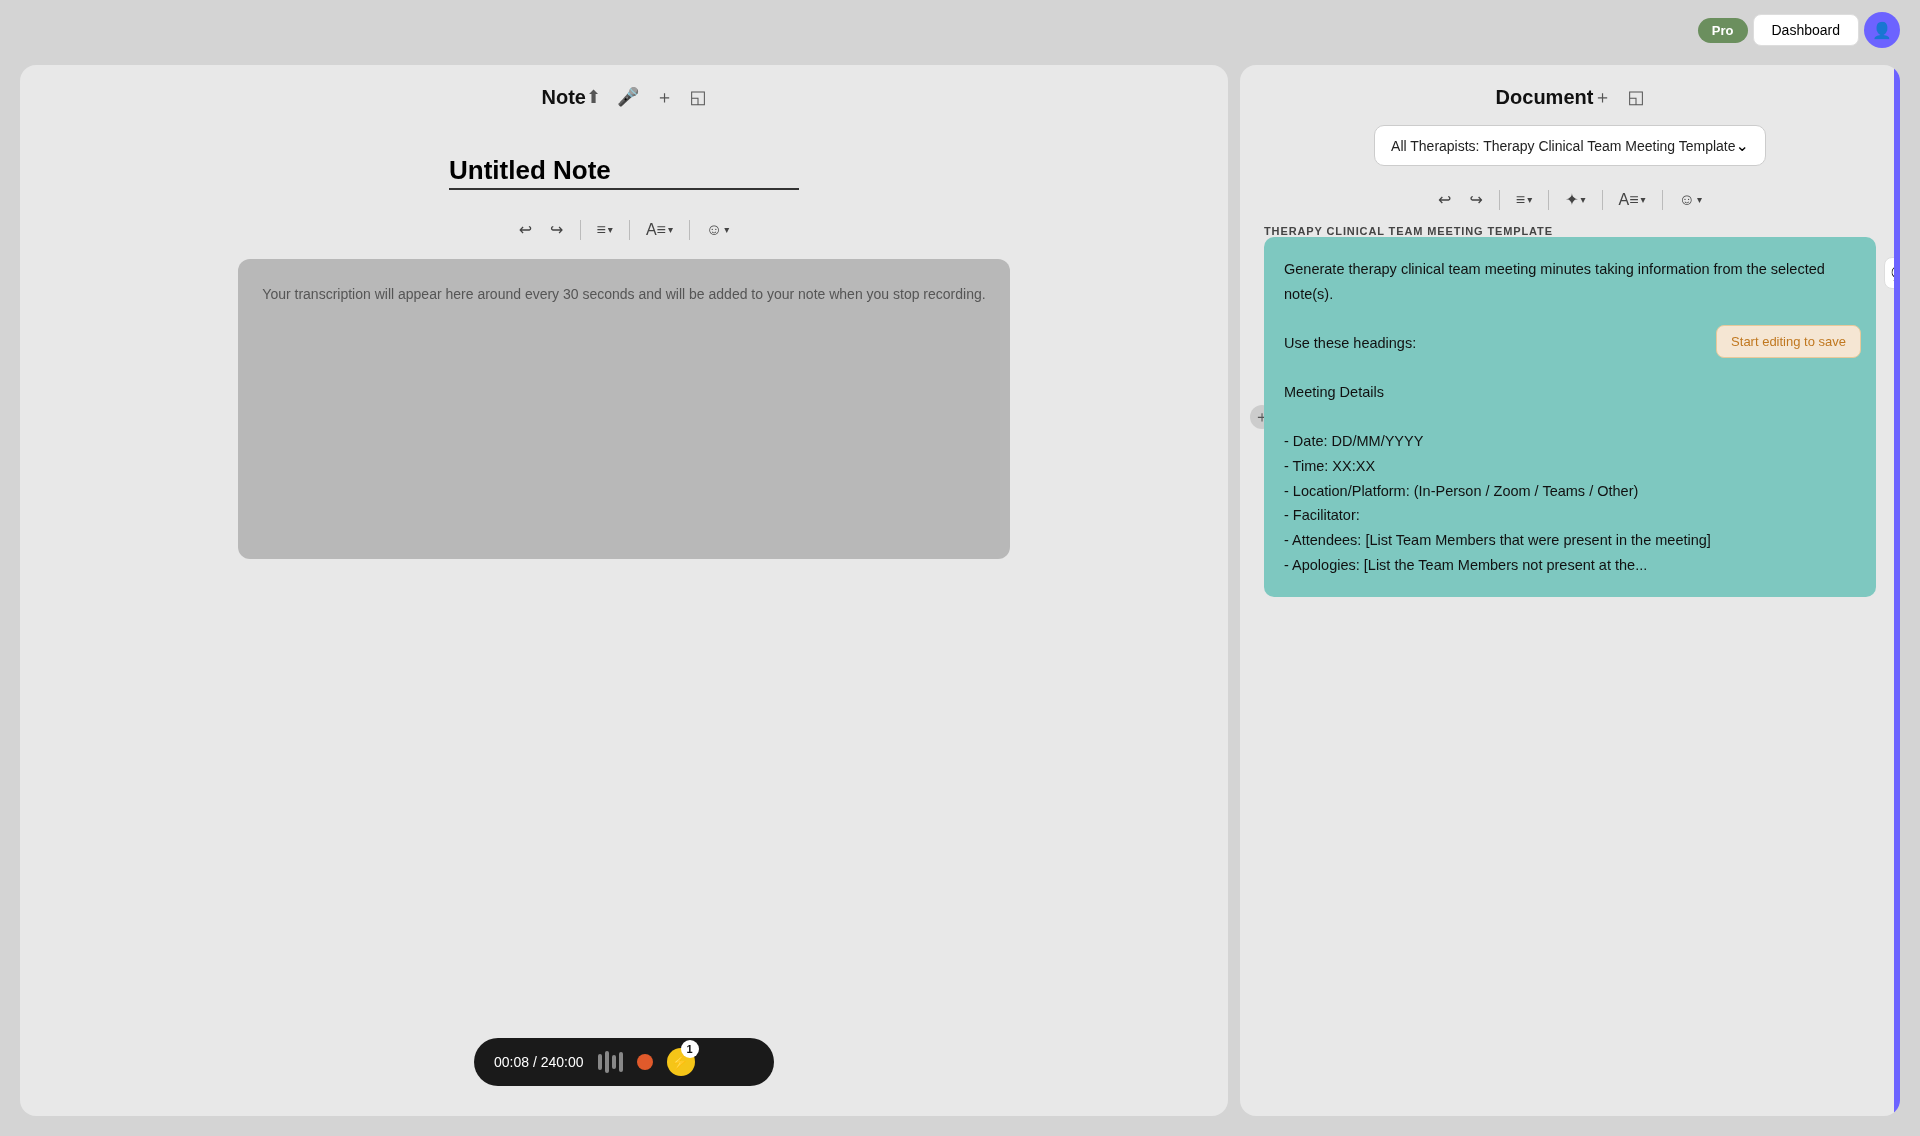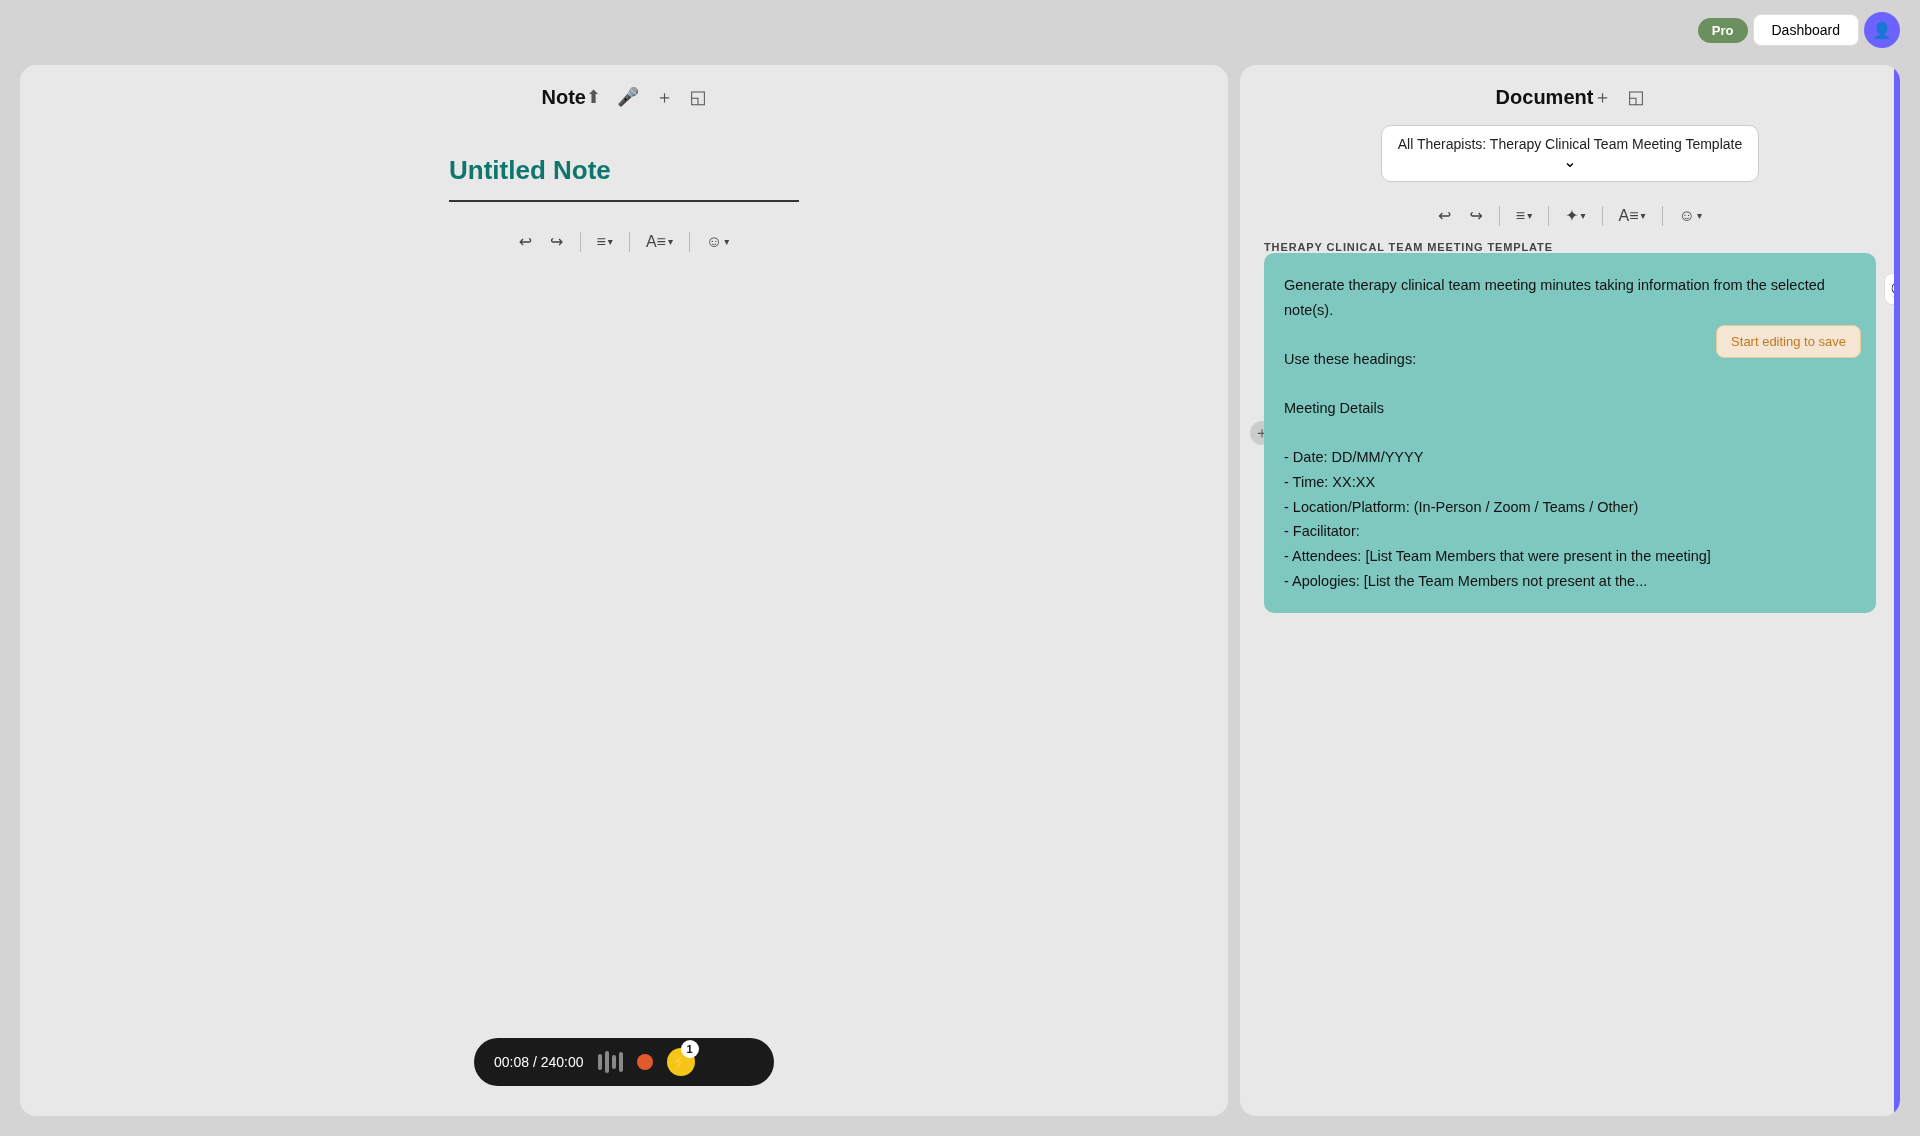--- a/index.html
+++ b/index.html
@@ -102,23 +102,23 @@
       padding: 0 40px 0 40px;
       margin-top: 30px;
     }
     .note-title-input {
       font-size: 26px;
       font-weight: 700;
       border: none;
       border-bottom: 2px solid #333;
       background: transparent;
       width: 100%;
-      padding-bottom: 14px;
+      padding-bottom: 2px;
       outline: none;
-      color: #0f766e;
+      color: #000000;
     }
 
     .toolbar {
       display: flex;
       align-items: center;
       gap: 6px;
       padding: 16px 40px;
       margin-top: 10px;
     }
     .toolbar-btn {
@@ -225,21 +225,20 @@
     .doc-template-selector {
       margin: 0 24px 12px;
       border: 1px solid #ccc;
       border-radius: 10px;
       background: white;
       padding: 10px 16px;
       display: flex;
       align-items: center;
       justify-content: space-between;
       cursor: pointer;
-      flex-direction: column;
     }
     .doc-template-label {
       font-size: 14px;
       color: #222;
     }
 
     .start-editing-tooltip {
       position: absolute;
       right: 39px;
       top: 260px;
@@ -365,20 +364,23 @@
       <button class="toolbar-btn">↩</button>
       <button class="toolbar-btn">↪</button>
       <div class="toolbar-sep"></div>
       <button class="toolbar-btn">≡ <span class="chevron-icon">▾</span></button>
       <div class="toolbar-sep"></div>
       <button class="toolbar-btn">A≡ <span class="chevron-icon">▾</span></button>
       <div class="toolbar-sep"></div>
       <button class="toolbar-btn">☺ <span class="chevron-icon">▾</span></button>
     </div>
 
+    <div class="transcription-area">
+      <span class="transcription-placeholder">Your transcription will appear here around every 30 seconds and will be added to your note when you stop recording.</span>
+    </div>
 
     <div class="recording-bar">
       <span class="rec-time">
         <span>00:08</span> / <span>240:00</span>
       </span>
       <div class="rec-bars">
         <div class="rec-bar-item"></div>
         <div class="rec-bar-item"></div>
         <div class="rec-bar-item"></div>
         <div class="rec-bar-item"></div>

